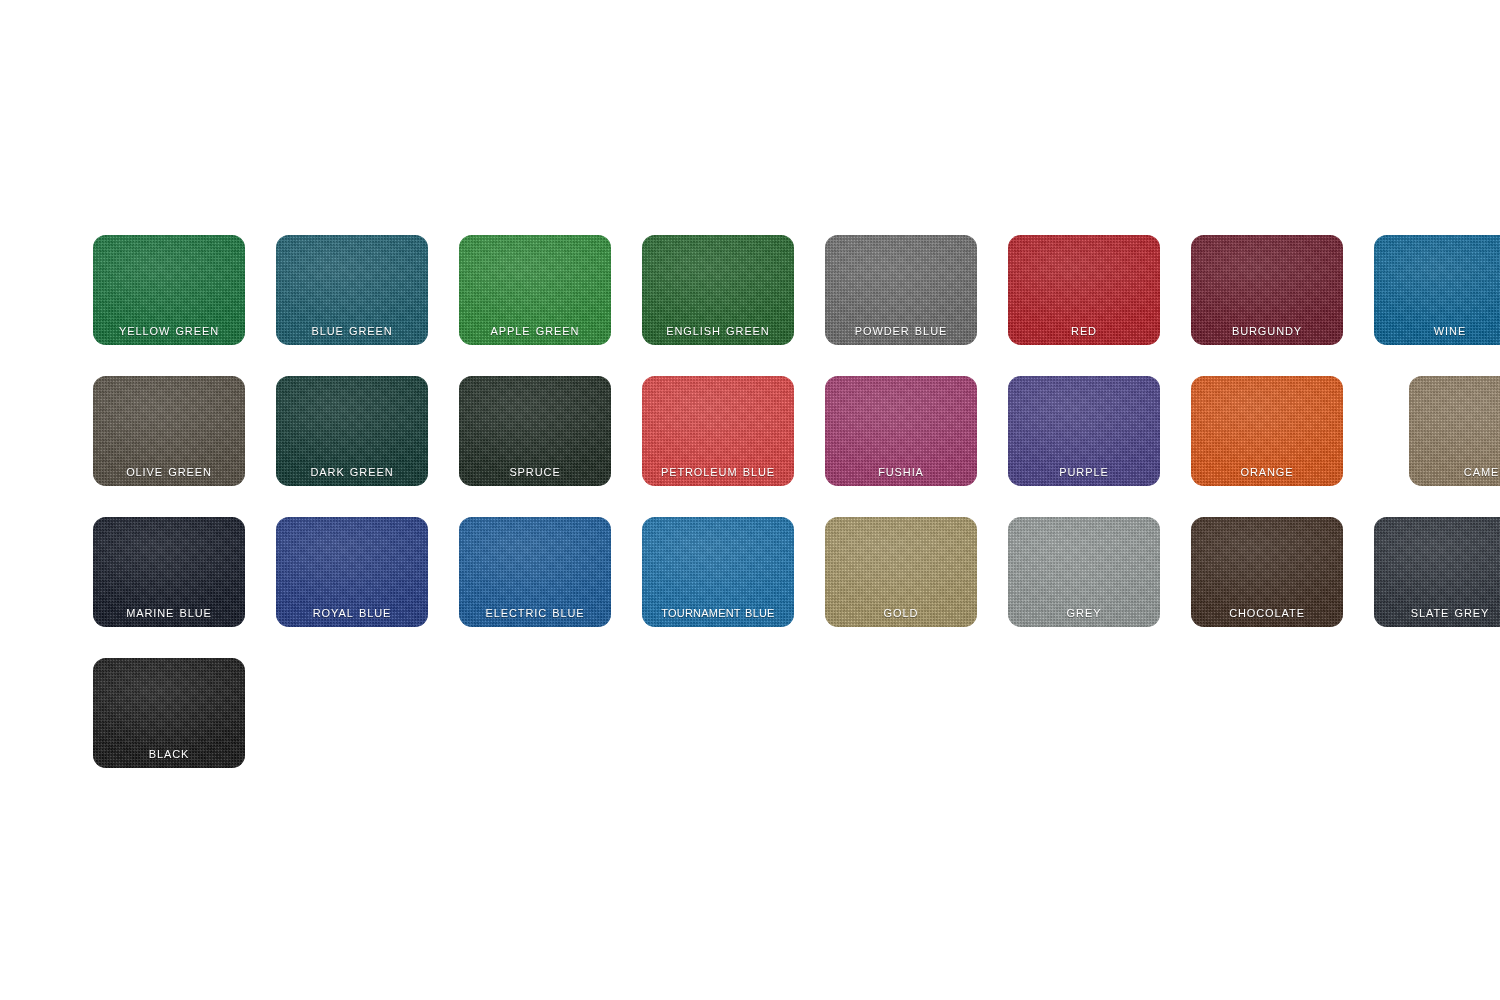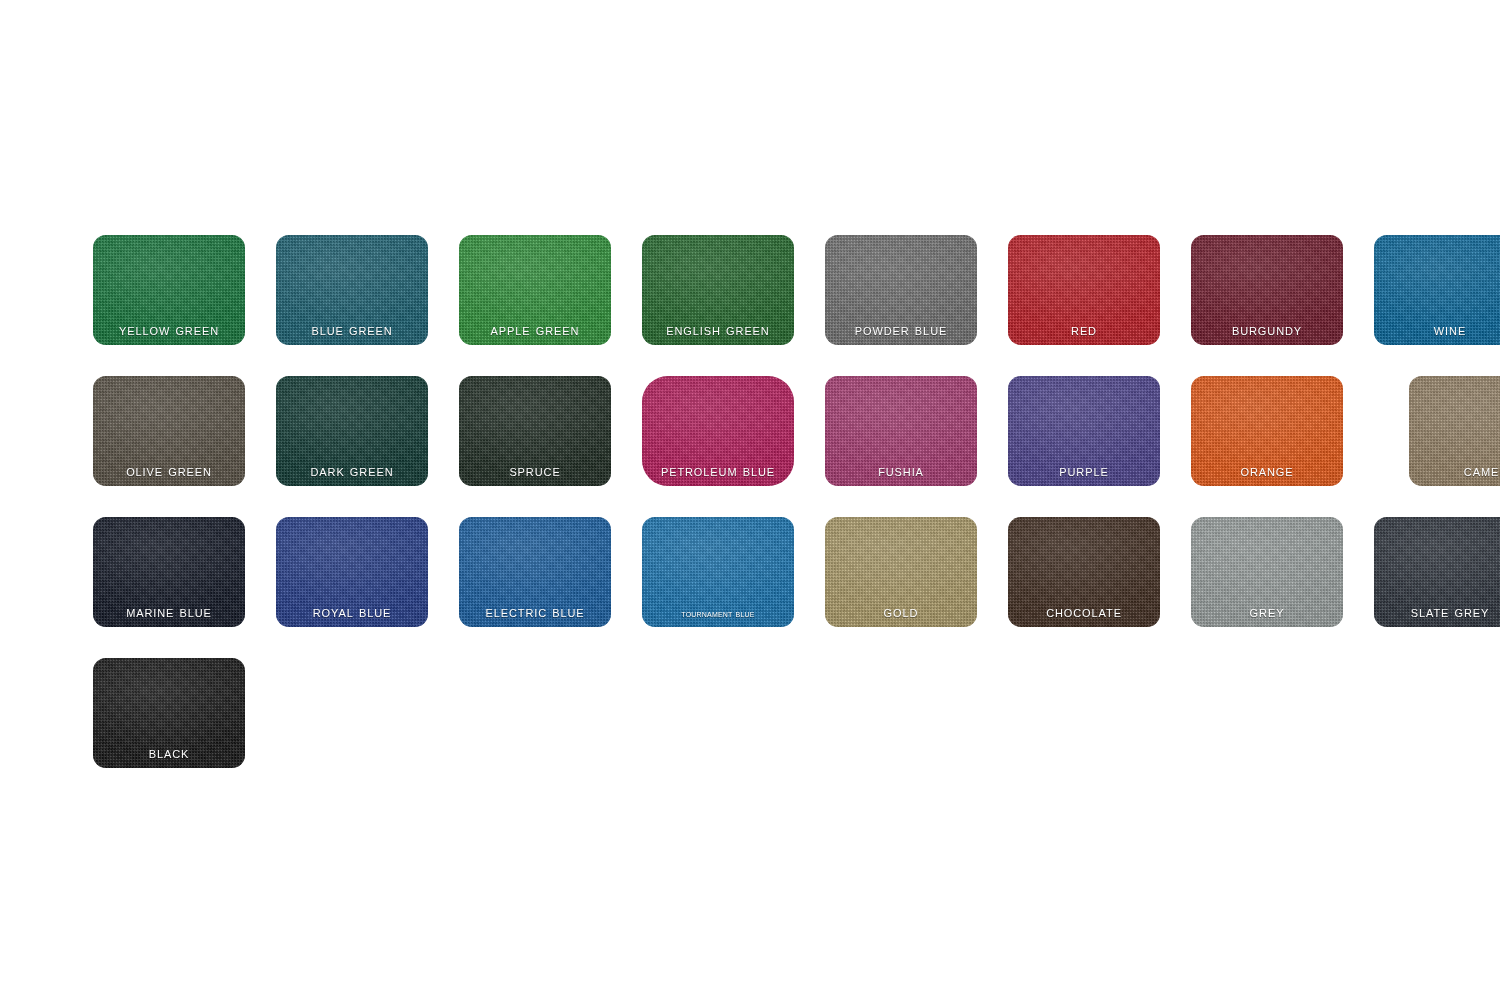--- a/index.html
+++ b/index.html
@@ -103,21 +103,21 @@
     font-weight: 400;
     letter-spacing: 0.9px;
     font-variant: small-caps;
     text-transform: lowercase;
     line-height: 1;
     white-space: nowrap;
     text-shadow: 0 1px 1px rgba(0,0,0,0.45);
   }
   .swatch-label.tight {
     letter-spacing: 0.2px;
-    font-size: 10px;
+    font-size: 15px;
   }
 </style>
 </head>
 <body>
 
 <div id="palette-board">
   <div id="swatch-grid">
       <div class="swatch" style="background-color: rgb(18, 122, 59);">
         <span class="weave-a"></span>
         <span class="weave-b"></span>
@@ -188,21 +188,21 @@
         <span class="sheen"></span>
         <span class="swatch-label">Dark Green</span>
       </div>
       <div class="swatch" style="background-color: rgb(28, 42, 32);">
         <span class="weave-a"></span>
         <span class="weave-b"></span>
         <span class="weave-c"></span>
         <span class="sheen"></span>
         <span class="swatch-label">Spruce</span>
       </div>
-      <div class="swatch" style="background-color: #be185d; border-radius: 26px;">
+      <div class="swatch" style="background-color: #ef4444;">
         <span class="weave-a"></span>
         <span class="weave-b"></span>
         <span class="weave-c"></span>
         <span class="sheen"></span>
         <span class="swatch-label">Petroleum Blue</span>
       </div>
       <div class="swatch" style="background-color: rgb(173, 58, 116);">
         <span class="weave-a"></span>
         <span class="weave-b"></span>
         <span class="weave-c"></span>
@@ -258,33 +258,33 @@
         <span class="sheen"></span>
         <span class="swatch-label tight">Tournament Blue</span>
       </div>
       <div class="swatch" style="background-color: rgb(178, 160, 106);">
         <span class="weave-a"></span>
         <span class="weave-b"></span>
         <span class="weave-c"></span>
         <span class="sheen"></span>
         <span class="swatch-label">Gold</span>
       </div>
+      <div class="swatch" style="background-color: rgb(158, 165, 164);">
+        <span class="weave-a"></span>
+        <span class="weave-b"></span>
+        <span class="weave-c"></span>
+        <span class="sheen"></span>
+        <span class="swatch-label">Grey</span>
+      </div>
       <div class="swatch" style="background-color: rgb(65, 43, 30);">
         <span class="weave-a"></span>
         <span class="weave-b"></span>
         <span class="weave-c"></span>
         <span class="sheen"></span>
         <span class="swatch-label">Chocolate</span>
-      </div>
-      <div class="swatch" style="background-color: rgb(158, 165, 164);">
-        <span class="weave-a"></span>
-        <span class="weave-b"></span>
-        <span class="weave-c"></span>
-        <span class="sheen"></span>
-        <span class="swatch-label">Grey</span>
       </div>
       <div class="swatch" style="background-color: rgb(43, 50, 60);">
         <span class="weave-a"></span>
         <span class="weave-b"></span>
         <span class="weave-c"></span>
         <span class="sheen"></span>
         <span class="swatch-label">Slate Grey</span>
       </div>
       <div class="swatch" style="background-color: rgb(20, 20, 20);">
         <span class="weave-a"></span>

